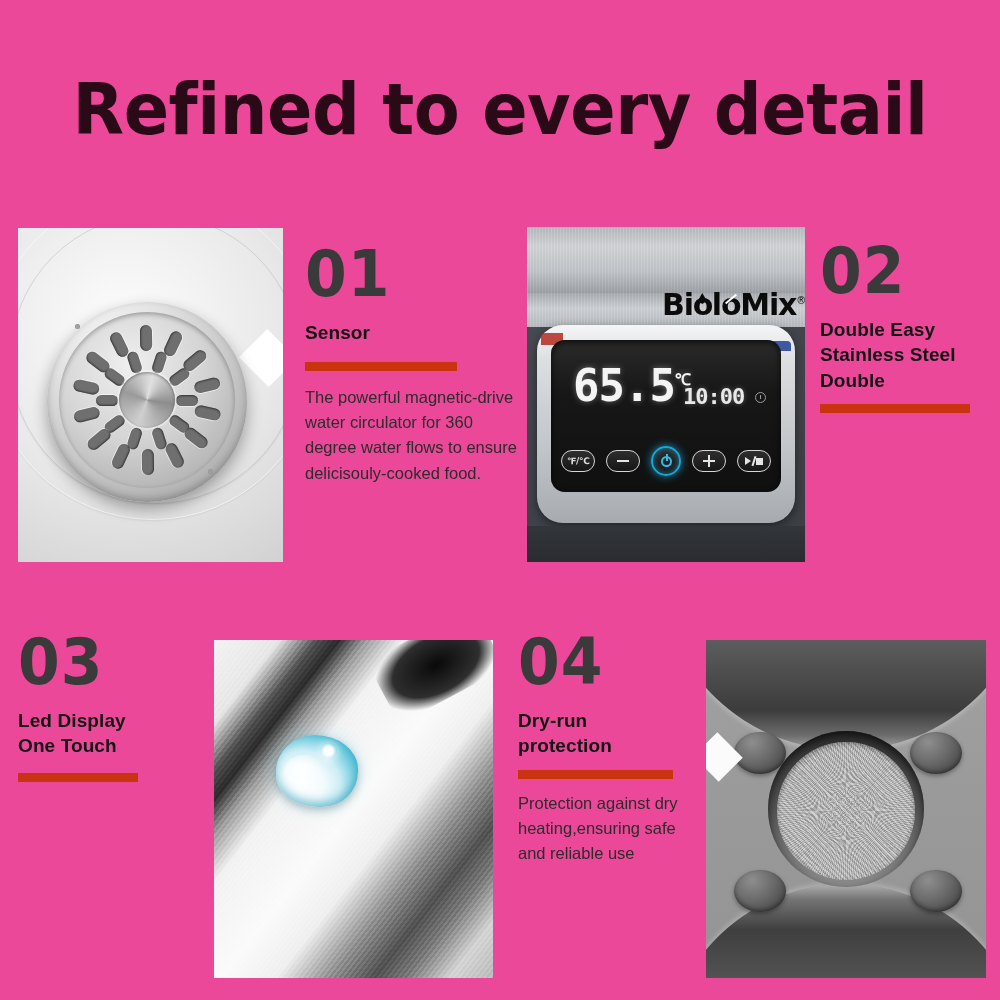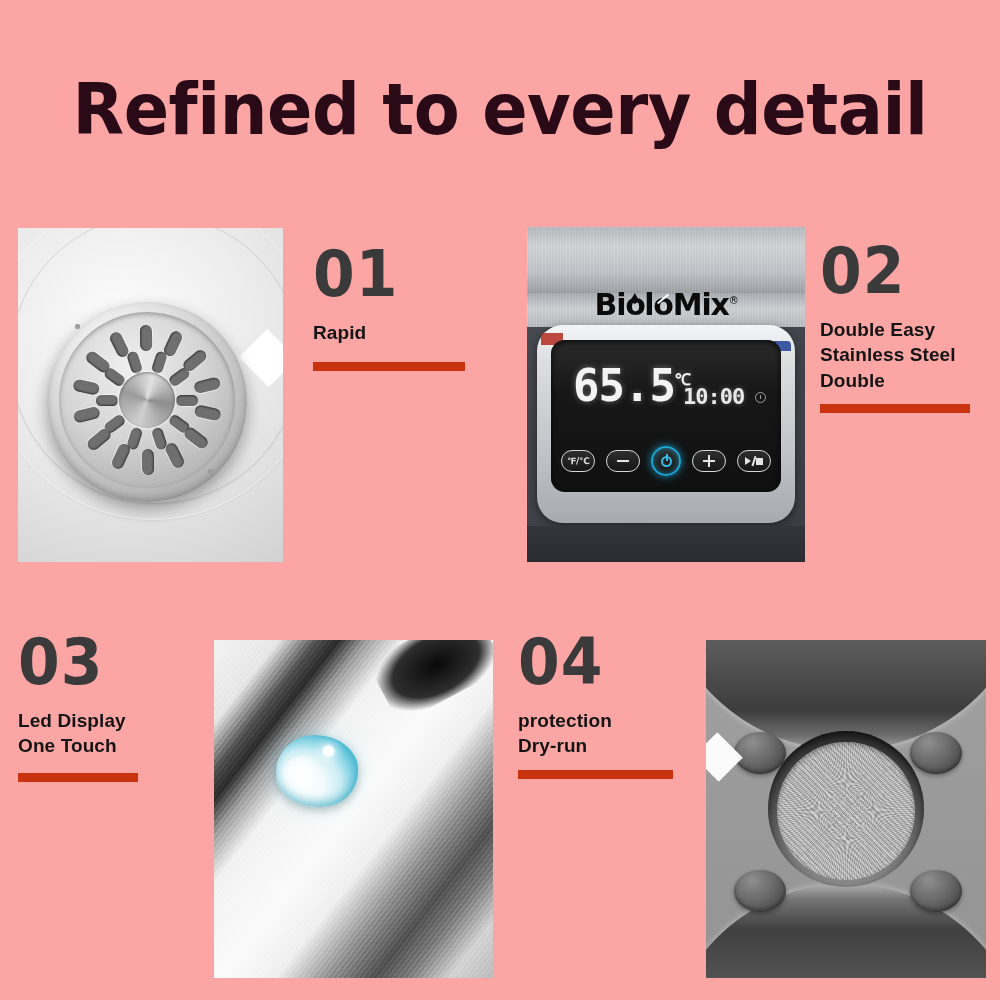--- a/index.html
+++ b/index.html
@@ -2,21 +2,21 @@
 <html><head>
 <meta charset="utf-8">
 <style>
   * { box-sizing: border-box; margin: 0; padding: 0; }
   html, body {
     width: 1000px; height: 1000px;
     background: #fafafa;
     font-family: "Liberation Sans", sans-serif;
     overflow: hidden;
   }
-  .page { position: relative; width: 1000px; height: 1000px; background: #fca5a5; text-decoration: underline; }
+  .page { position: relative; width: 1000px; height: 1000px; background: #ec4899; text-decoration: underline; }
 
   
   .title {
     position: absolute; left: 0; top: 72px; width: 1000px;
     text-align: center;
     font-family: "DejaVu Sans", sans-serif;
     font-size: 72px; font-weight: 700;
     letter-spacing: -0.5px;
     color: #2b0a18;
     transform: scaleX(0.93);
@@ -37,21 +37,21 @@
   }
   .rule { height: 9px; background: #c9330f; }
   .desc {
     font-family: "Liberation Sans", sans-serif;
     font-size: 16.5px; font-weight: 400; color: #2c2c2c;
     line-height: 1.52;
   }
 
   
   .blk { position: absolute; }
-  #blk01 { left: 313px; top: 246px; width: 222px; }
+  #blk01 { left: 305px; top: 246px; width: 222px; }
   #blk01 .rule { width: 152px; margin: 17px 0 14px; }
   #blk02 { left: 820px; top: 243px; width: 180px; }
   #blk02 .rule { width: 150px; margin: 11px 0 12px; }
   #blk03 { left: 18px; top: 634px; width: 200px; }
   #blk03 .rule { width: 120px; margin: 14px 0 13px; }
   #blk04 { left: 518px; top: 634px; width: 185px; }
   #blk04 .rule { width: 155px; margin: 11px 0 12px; }
   .head-gap { margin-top: 14px; }
 
   
@@ -123,21 +123,21 @@
       linear-gradient(180deg, #b9bcc0 0%, #d3d5d8 30%, #c2c5c9 68%, #9ea1a6 100%);
   }
   .panel-steel2 {
     position: absolute; left: 0; top: 66px; width: 100%; height: 34px;
     background:
       repeating-linear-gradient(90deg, rgba(255,255,255,.05) 0 1px, rgba(0,0,0,.03) 1px 3px),
       linear-gradient(180deg, #aaadb2 0%, #cfd2d5 45%, #babdc1 100%);
   }
   .logo {
     position: absolute; left: 0; top: 60px; width: 100%;
-    text-align: center;
+    text-align: right;
     font-family: "DejaVu Sans", sans-serif;
     font-size: 30px; font-weight: 700; color: #0b0b0b;
     letter-spacing: -1.2px;
   }
   .logo .reg { font-size: 10px; vertical-align: super; font-weight: 400; }
   .logo-o-flame {
     position: relative; display: inline-block; width: 19px;
   }
   .logo-o-flame::after {
     content: ""; position: absolute; left: 6px; top: 6px;
@@ -344,23 +344,24 @@
         <div class="pump-hub"></div>
       </div>
       <div class="pump-screw" style="left:28px;top:22px"></div>
       <div class="pump-screw" style="right:34px;bottom:28px"></div>
     </div>
   </div>
 
   <div class="blk" id="blk01">
     <div class="num">01</div>
     <div class="head head-gap">
-      <div>Rapid</div>
+      <div>Sensor</div>
     </div>
     <div class="rule"></div>
+    <div class="desc">The powerful magnetic-drive water circulator for 360 degree water flows to ensure delicisouly-cooked food.</div>
   </div>
 
   <div class="photo" id="photo-panel">
     <div class="panel-bg"></div>
     <div class="panel-steel"></div>
     <div class="panel-steel2"></div>
 
     <div class="logo"><span>Bi</span><span class="logo-o-flame">o</span><span>l</span><span class="logo-o-leaf">o</span><span>Mix</span><span class="reg">®</span></div>
 
     <div class="bezel">
@@ -423,24 +424,25 @@
     <div class="drop-dark-top"></div>
     <div class="droplet">
       <div class="drop-hi2"></div>
       <div class="drop-hi"></div>
     </div>
   </div>
 
   <div class="blk" id="blk04">
     <div class="num">04</div>
     <div class="head head-gap">
+      <div>Dry-run</div>
       <div>protection</div>
-      <div>Dry-run</div>
     </div>
     <div class="rule"></div>
+    <div class="desc">Protection against dry heating,ensuring safe and reliable use</div>
   </div>
 
   <div class="photo" id="photo-sensor">
     <div class="sensor-bg"></div>
     <div class="sensor-arc-top"></div>
     <div class="sensor-arc-bot"></div>
     <div class="bump b1"></div>
     <div class="bump b2"></div>
     <div class="bump b3"></div>
     <div class="bump b4"></div>

